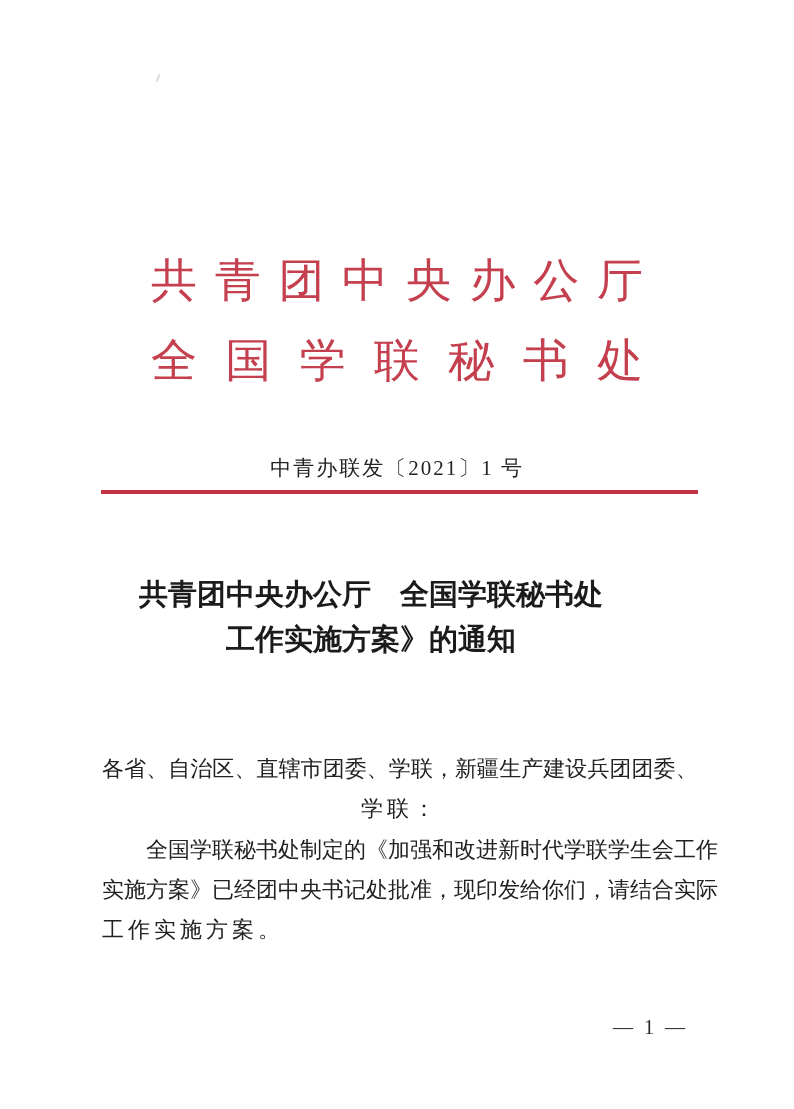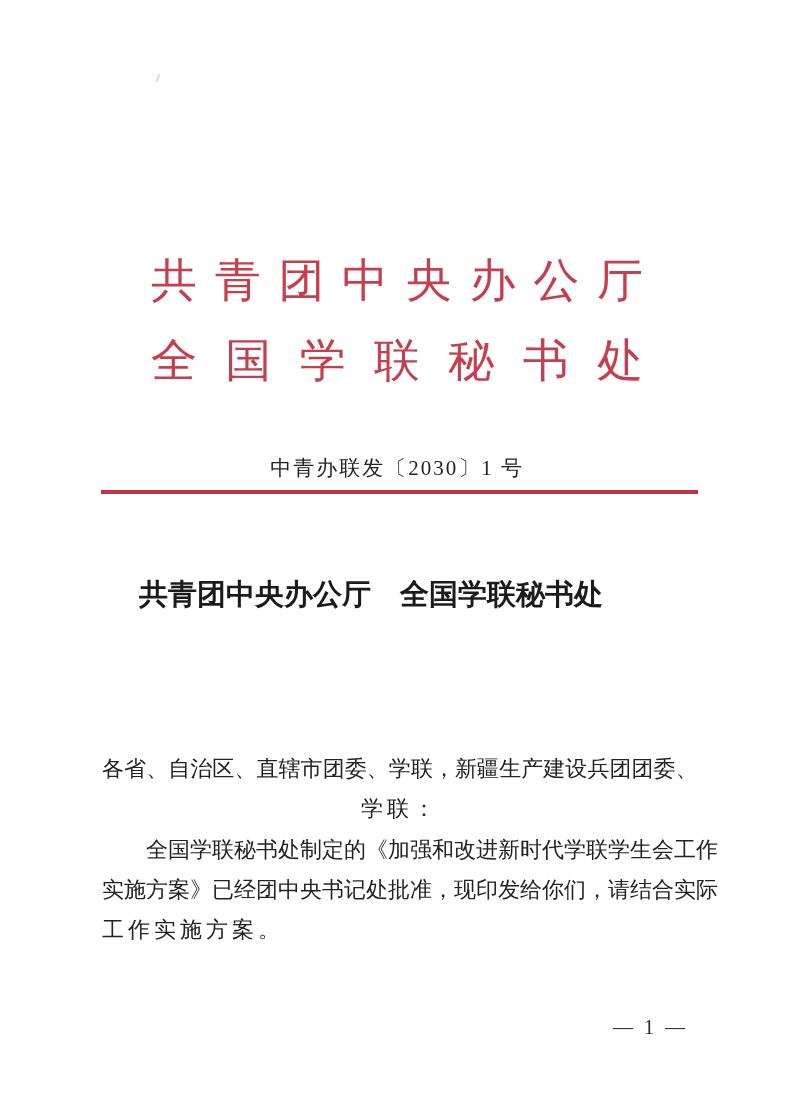--- a/index.html
+++ b/index.html
@@ -134,26 +134,27 @@
         <span>全</span>
         <span>国</span>
         <span>学</span>
         <span>联</span>
         <span>秘</span>
         <span>书</span>
         <span>处</span>
       </div>
   </div>
 
-  <div class="doc-number">中青办联发〔2030〕1 号</div>
+  <div class="doc-number">中青办联发〔2021〕1 号</div>
 
   <div class="red-rule"></div>
 
   <div class="notice-title">
     <div>共青团中央办公厅　全国学联秘书处</div>
+    <div>工作实施方案》的通知</div>
   </div>
 
   <div class="body-line bl-1 char-justify">
       <span>各</span>
       <span>省</span>
       <span>、</span>
       <span>自</span>
       <span>治</span>
       <span>区</span>
       <span>、</span>

